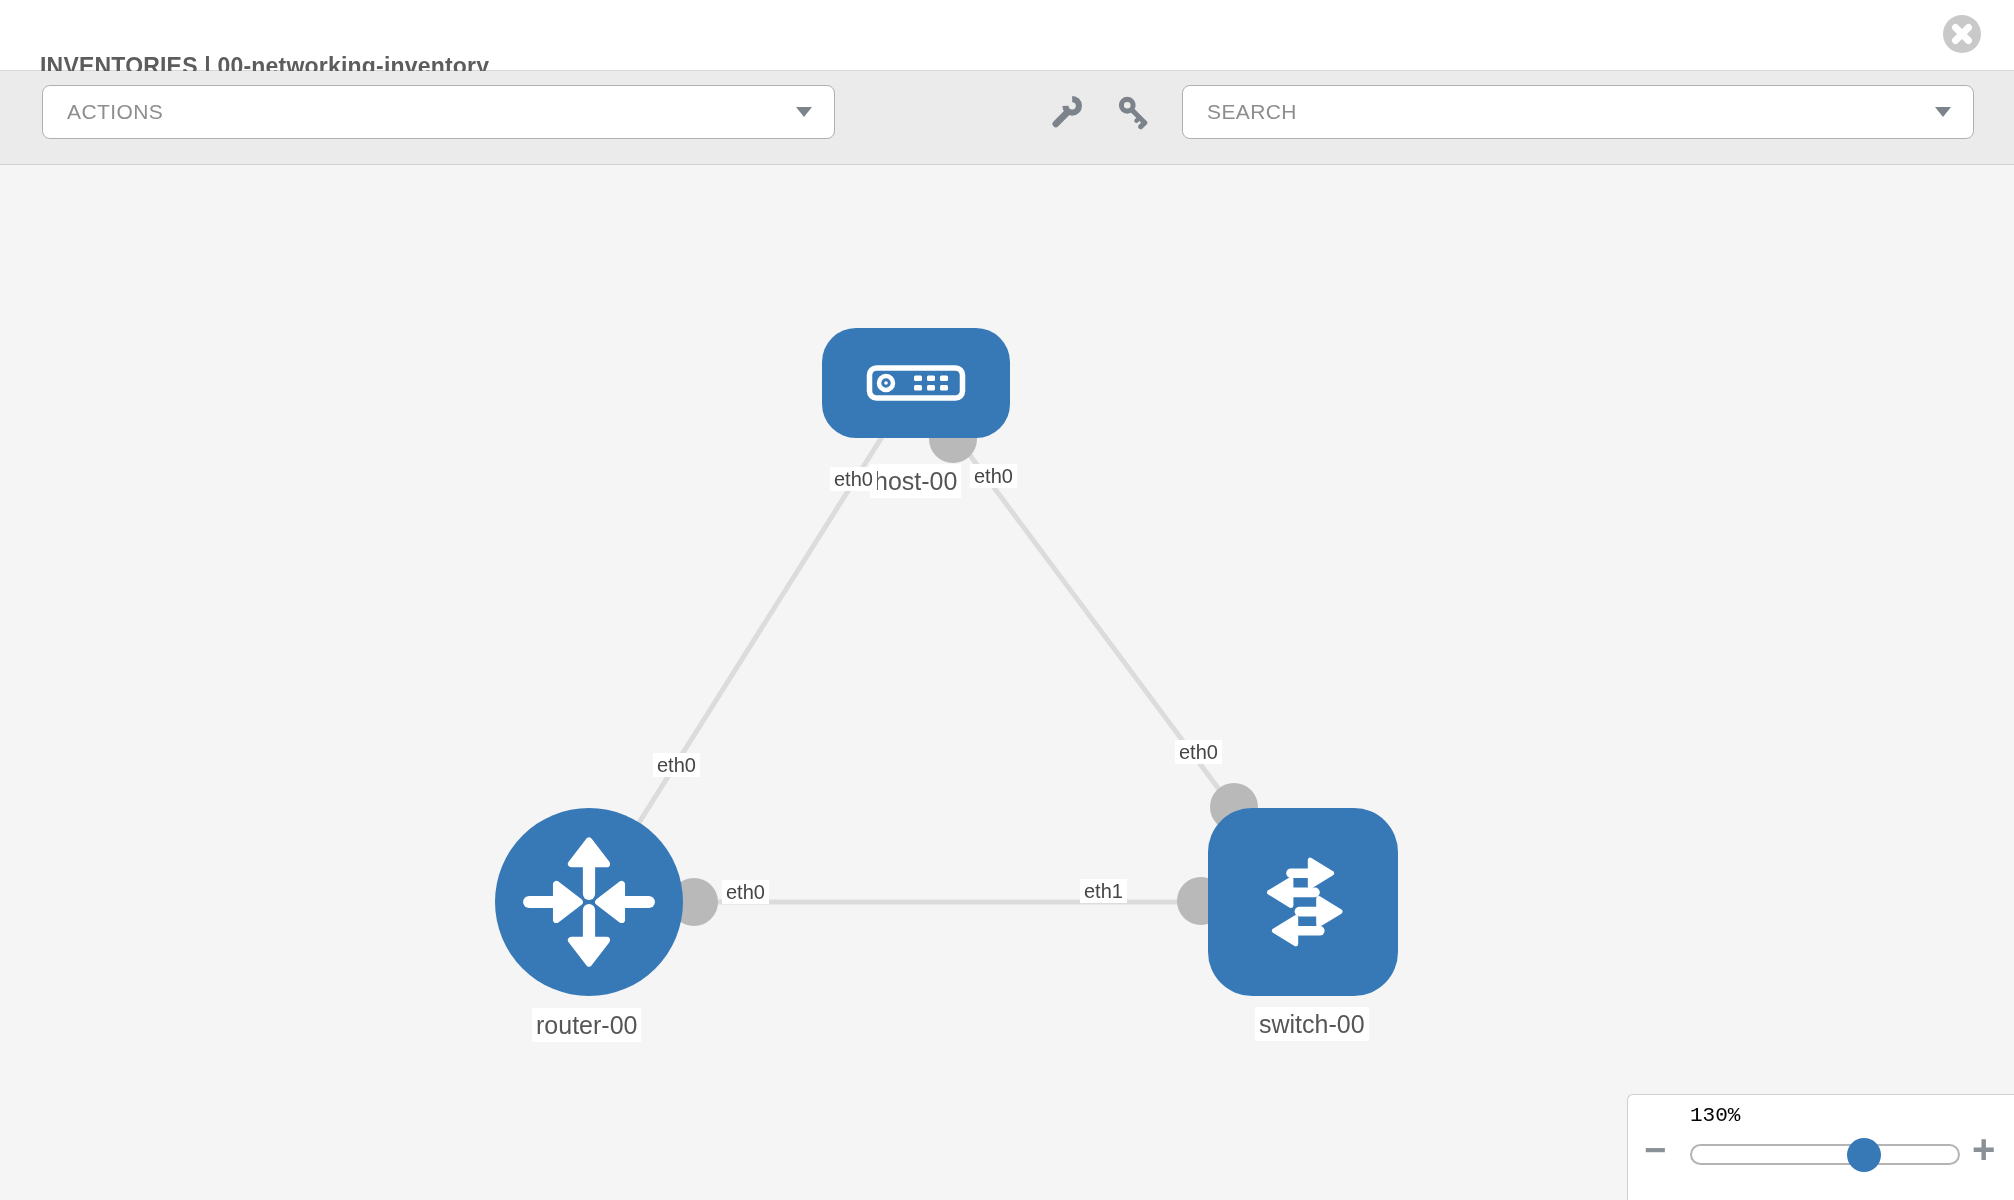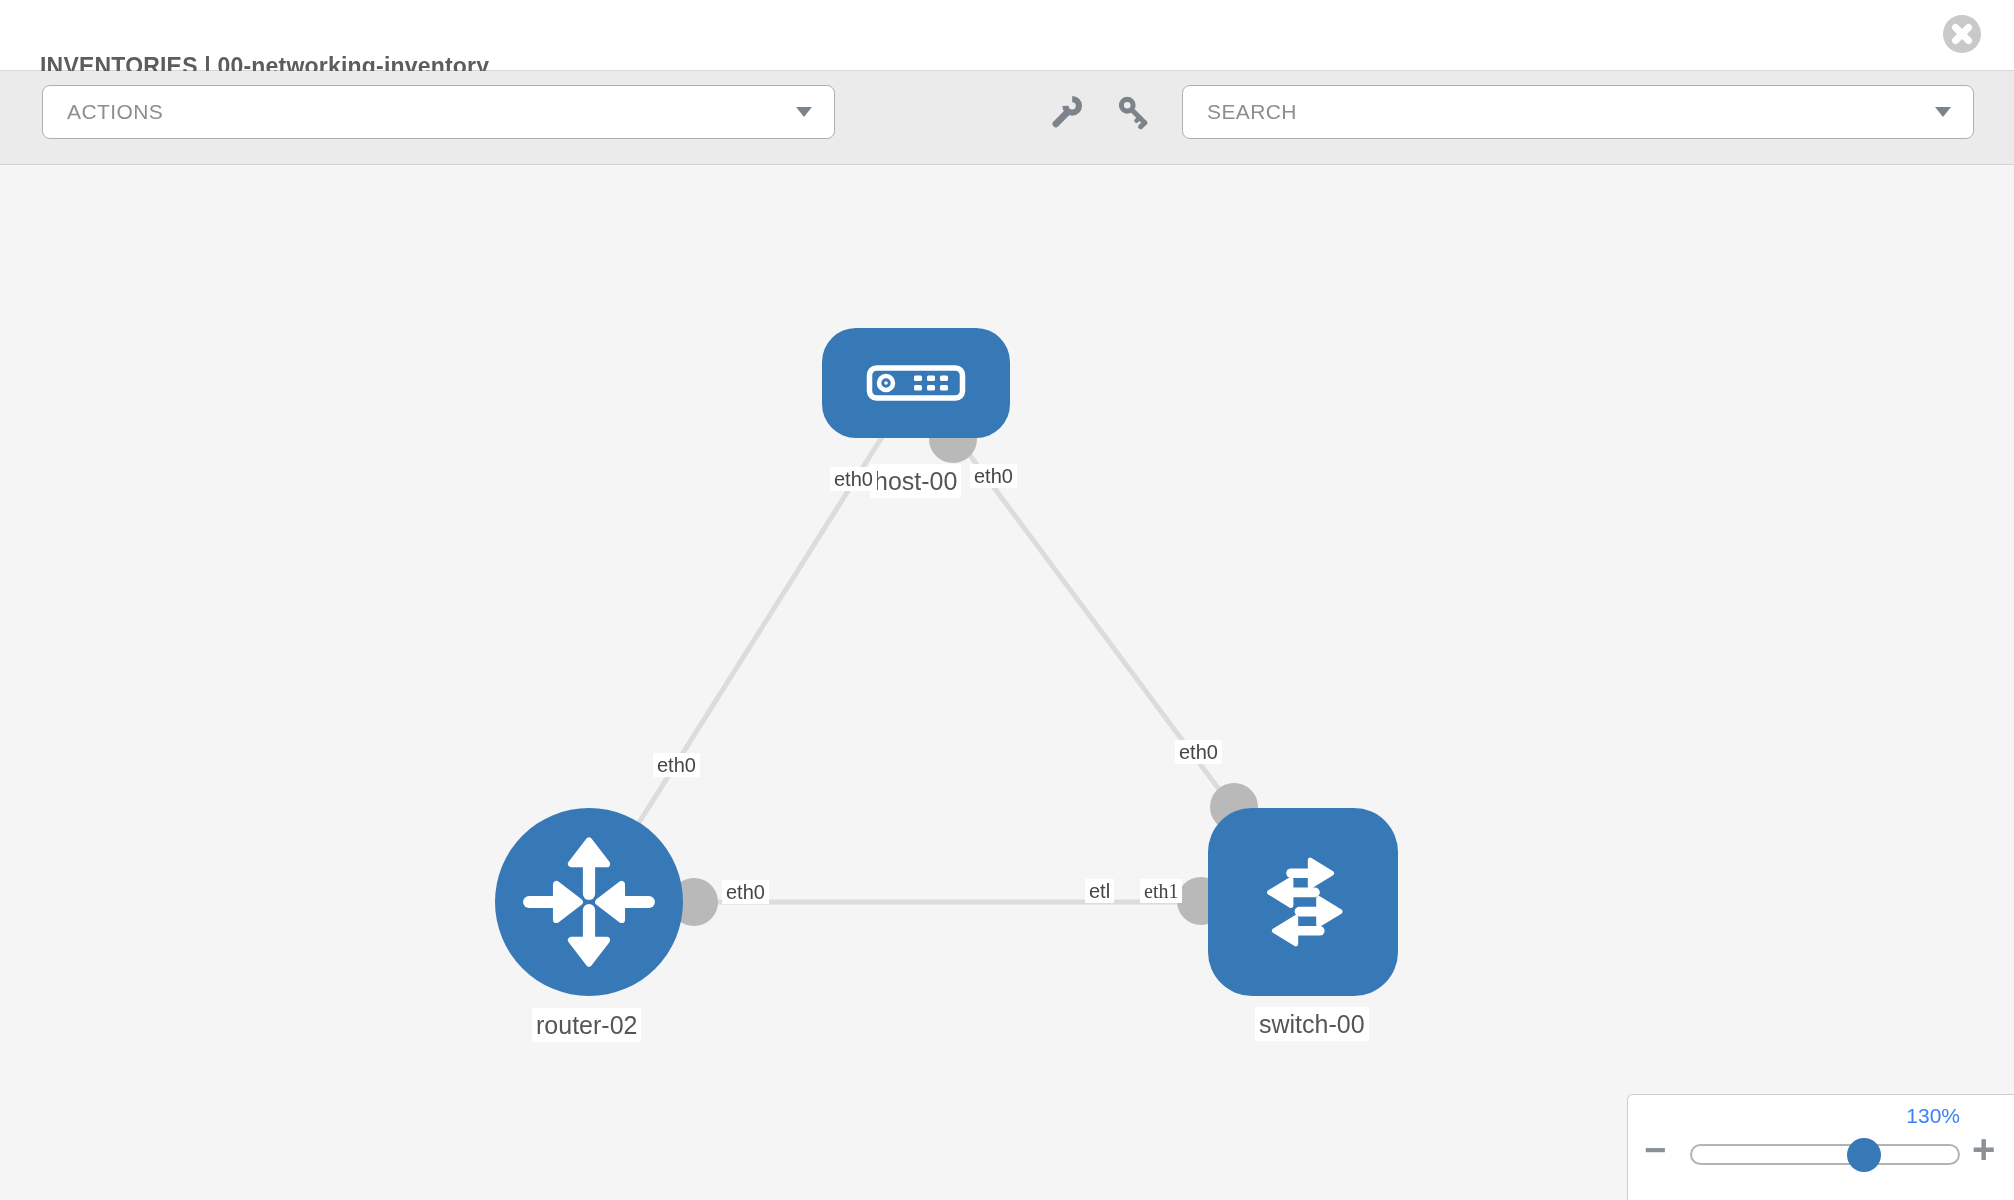--- a/index.html
+++ b/index.html
@@ -40,21 +40,21 @@
   .node-host{left:822px;top:163px;width:188px;height:110px;border-radius:34px;}
   .node-router{left:495px;top:643px;width:188px;height:188px;border-radius:50%;}
   .node-switch{left:1208px;top:643px;width:190px;height:188px;border-radius:44px;}
   .node svg{position:absolute;}
   .node-label{position:absolute;z-index:4;background:#fff;color:#565656;font-size:25px;line-height:32px;padding:1px 4px;white-space:nowrap;cursor:pointer;}
   .if-label{position:absolute;z-index:4;background:#fff;color:#454545;font-size:20px;line-height:24px;padding:0 4px;white-space:nowrap;}
   .if-label.under{z-index:3;}
 
   
   .zoom-panel{position:absolute;left:1627px;top:929px;width:387px;height:117px;background:#fff;border-top:1px solid #cfcfcf;border-left:1px solid #cfcfcf;border-top-left-radius:6px;z-index:10;}
-  .zoom-value{position:absolute;left:62px;top:9px;width:270px;text-align:right;font-size:21px;color:#3b82f6;}
+  .zoom-value{position:absolute;left:62px;top:9px;width:270px;text-align:left;font-size:21px;color:#000000;font-family:Liberation Mono, monospace;}
   .zoom-btn{position:absolute;background:transparent;border:none;padding:0;cursor:pointer;color:#899096;font-weight:bold;font-family:"Liberation Sans","DejaVu Sans",sans-serif;}
   .zoom-out{left:16px;top:36px;font-size:38px;line-height:38px;}
   .zoom-in{left:344px;top:34px;font-size:40px;line-height:40px;}
   .zoom-track{position:absolute;left:62px;top:49px;width:270px;height:21px;background:#fff;border:2px solid #b4b4b4;border-radius:12px;cursor:pointer;}
   .zoom-handle{position:absolute;left:219px;top:43px;width:34px;height:34px;border-radius:50%;background:var(--node-blue);cursor:grab;z-index:11;}
 </style>
 </head>
 <body>
 
 <div class="app">
@@ -152,30 +152,30 @@
           <path d="M22,42 L40,31 L40,53 Z" stroke-width="4"></path>
           <line x1="47" y1="58" x2="65" y2="58" stroke-width="8"></line>
           <path d="M81,58 L63,47 L63,69 Z" stroke-width="4"></path>
           <line x1="64" y1="74" x2="44" y2="74" stroke-width="8"></line>
           <path d="M26,74 L44,63 L44,85 Z" stroke-width="4"></path>
         </g>
       </svg>
     </div>
 
     <span class="node-label" style="left:870px;top:299px;">host-00</span>
-    <span class="node-label" style="left:532px;top:843px;">router-02</span>
+    <span class="node-label" style="left:532px;top:843px;">router-00</span>
     <span class="node-label" style="left:1243px;top:842px;margin-left:12px;">switch-00</span>
 
     <span class="if-label" style="left:830px;top:302px;">eth0</span>
     <span class="if-label" style="left:970px;top:299px;">eth0</span>
     <span class="if-label" style="left:653px;top:588px;">eth0</span>
     <span class="if-label" style="left:1175px;top:575px;">eth0</span>
     <span class="if-label" style="left:722px;top:715px;">eth0</span>
     <span class="if-label under" style="left:1085px;top:714px;">etl</span>
-    <span class="if-label" style="left:1140px;top:714px;font-family:Liberation Serif, serif;">eth1</span>
+    <span class="if-label" style="left:1080px;top:714px;">eth1</span>
 
     <div class="zoom-panel">
       <div class="zoom-value">130%</div>
       <button class="zoom-btn zoom-out">−</button>
       <div class="zoom-track"></div>
       <div class="zoom-handle"></div>
       <button class="zoom-btn zoom-in">+</button>
     </div>
 
   </div>

